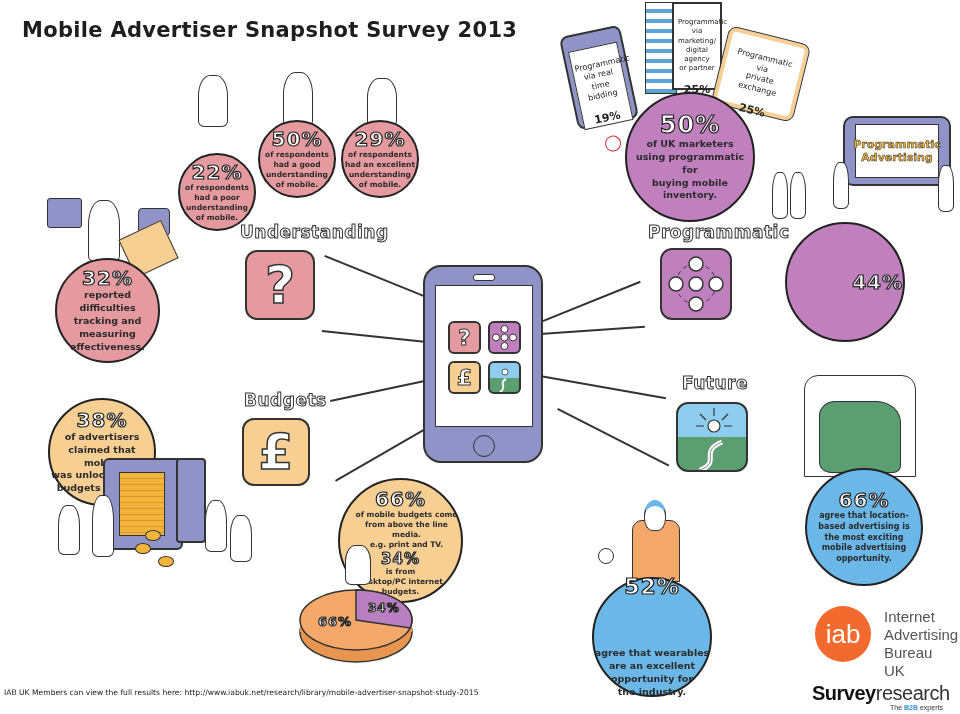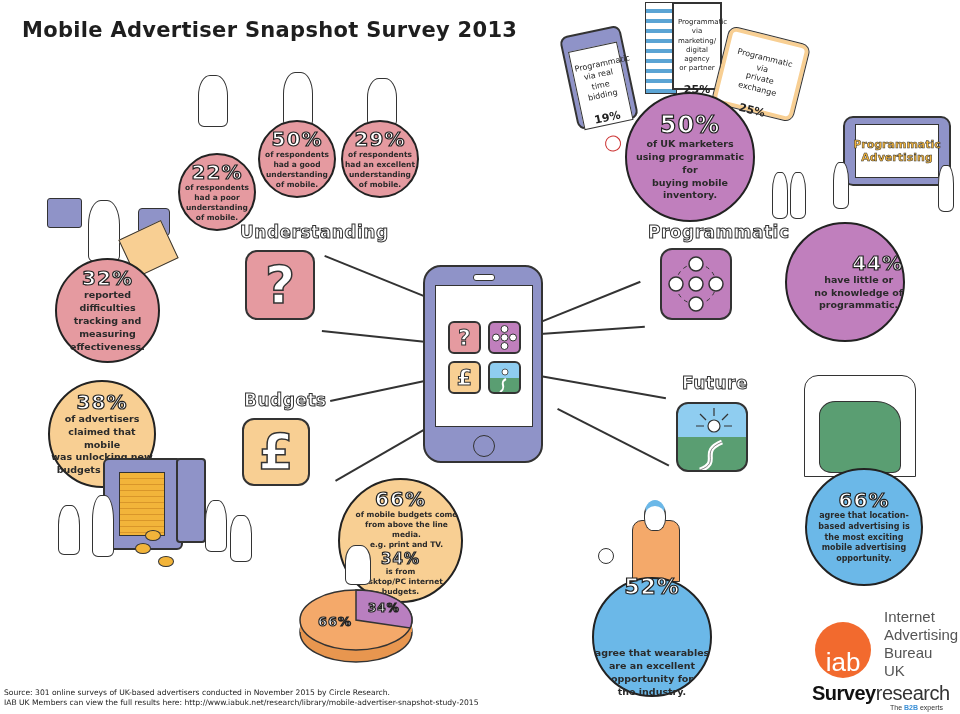--- a/index.html
+++ b/index.html
@@ -104,21 +104,21 @@
 tracking and
 measuring
 effectiveness.</div>
 </div>
 
 <div class="catlabel" style="left:244px;top:390px;">Budgets</div>
 <div class="tile" style="left:242px;top:418px;width:68px;height:68px;background:#f8cf93;display:flex;align-items:center;justify-content:center;">
   <span style="font-size:50px;font-weight:bold;color:#fff;-webkit-text-stroke:1.5px #333;">£</span>
 </div>
 
-<div class="circle peach" style="left:48px;top:380px;width:108px;height:108px;align-items:center;">
+<div class="circle peach" style="left:48px;top:398px;width:108px;height:108px;align-items:center;">
   <div class="pct">38%</div>
   <div class="desc">of advertisers
 claimed that mobile
 was unlocking new
 budgets in 2015.</div>
 </div>
 
 <div class="abs" style="left:103px;top:458px;width:80px;height:92px;background:#8f93c8;border:2px solid #333;border-radius:6px;box-sizing:border-box;">
   <div style="position:absolute;left:14px;top:12px;width:44px;height:62px;background:repeating-linear-gradient(#f2b43a 0 5px,#d9962a 5px 6px);border:1px solid #333;"></div>
 </div>
@@ -209,23 +209,20 @@
 Advertising</span>
   </div>
 </div>
 <div class="figure" style="left:772px;top:172px;width:14px;height:45px;"></div>
 <div class="figure" style="left:790px;top:172px;width:14px;height:45px;"></div>
 <div class="figure" style="left:833px;top:162px;width:14px;height:45px;"></div>
 <div class="figure" style="left:938px;top:165px;width:14px;height:45px;"></div>
 
 <div class="circle purple" style="left:785px;top:222px;width:120px;height:120px;align-items:flex-end;">
   <div class="pct">44%</div>
-  <div class="desc">have little or
-no knowledge of
-programmatic.</div>
 </div>
 
 <div class="catlabel" style="left:682px;top:373px;">Future</div>
 <div class="tile" style="left:676px;top:402px;width:72px;height:70px;background:linear-gradient(#8fcdf0 0 50%,#5a9e72 50% 100%);">
   <svg width="68" height="66" viewBox="0 0 68 66">
     <g stroke="#333" stroke-width="1.2">
         <line x1="36" y1="4" x2="36" y2="12"></line>
         <line x1="22" y1="10" x2="28" y2="16"></line>
         <line x1="50" y1="10" x2="44" y2="16"></line>
         <line x1="18" y1="22" x2="26" y2="22"></line>
@@ -254,31 +251,30 @@
 </div>
 <div class="circle blue" style="left:805px;top:468px;width:118px;height:118px;">
   <div class="pct">66%</div>
   <div class="desc" style="font-size:8px;">agree that location-
 based advertising is
 the most exciting
 mobile advertising
 opportunity.</div>
 </div>
 
-<div class="abs" style="left:815px;top:622px;width:56px;height:56px;border-radius:50%;background:#f26a2e;display:flex;align-items:flex-end;justify-content:center;">
+<div class="abs" style="left:815px;top:606px;width:56px;height:56px;border-radius:50%;background:#f26a2e;display:flex;align-items:center;justify-content:center;">
   <span style="color:#fff;font-family:'Liberation Sans',sans-serif;font-size:26px;">iab</span>
 </div>
 <div class="abs" style="left:884px;top:608px;font-family:'Liberation Sans',sans-serif;font-size:15px;line-height:1.2;color:#555;white-space:pre-line;">Internet
 Advertising
 Bureau
 UK</div>
 
 <div class="abs" style="left:812px;top:682px;font-family:'Liberation Sans',sans-serif;font-size:20px;letter-spacing:-0.5px;">
   <span style="font-weight:bold;color:#111;">Survey</span><span style="color:#333;">research</span>
 </div>
 <div class="abs" style="left:890px;top:704px;font-family:'Liberation Sans',sans-serif;font-size:7px;color:#333;">
   <span>The </span><span style="color:#3a8fd6;font-weight:bold;">B2B</span><span> experts</span>
 </div>
 
 <div class="abs footer">
-  <div>Source: 301 online surveys of UK-based advertisers conducted in November 2015 by Circle Research.</div>
   <div>IAB UK Members can view the full results here: http://www.iabuk.net/research/library/mobile-advertiser-snapshot-study-2015</div>
 </div>
 
 </body></html>

